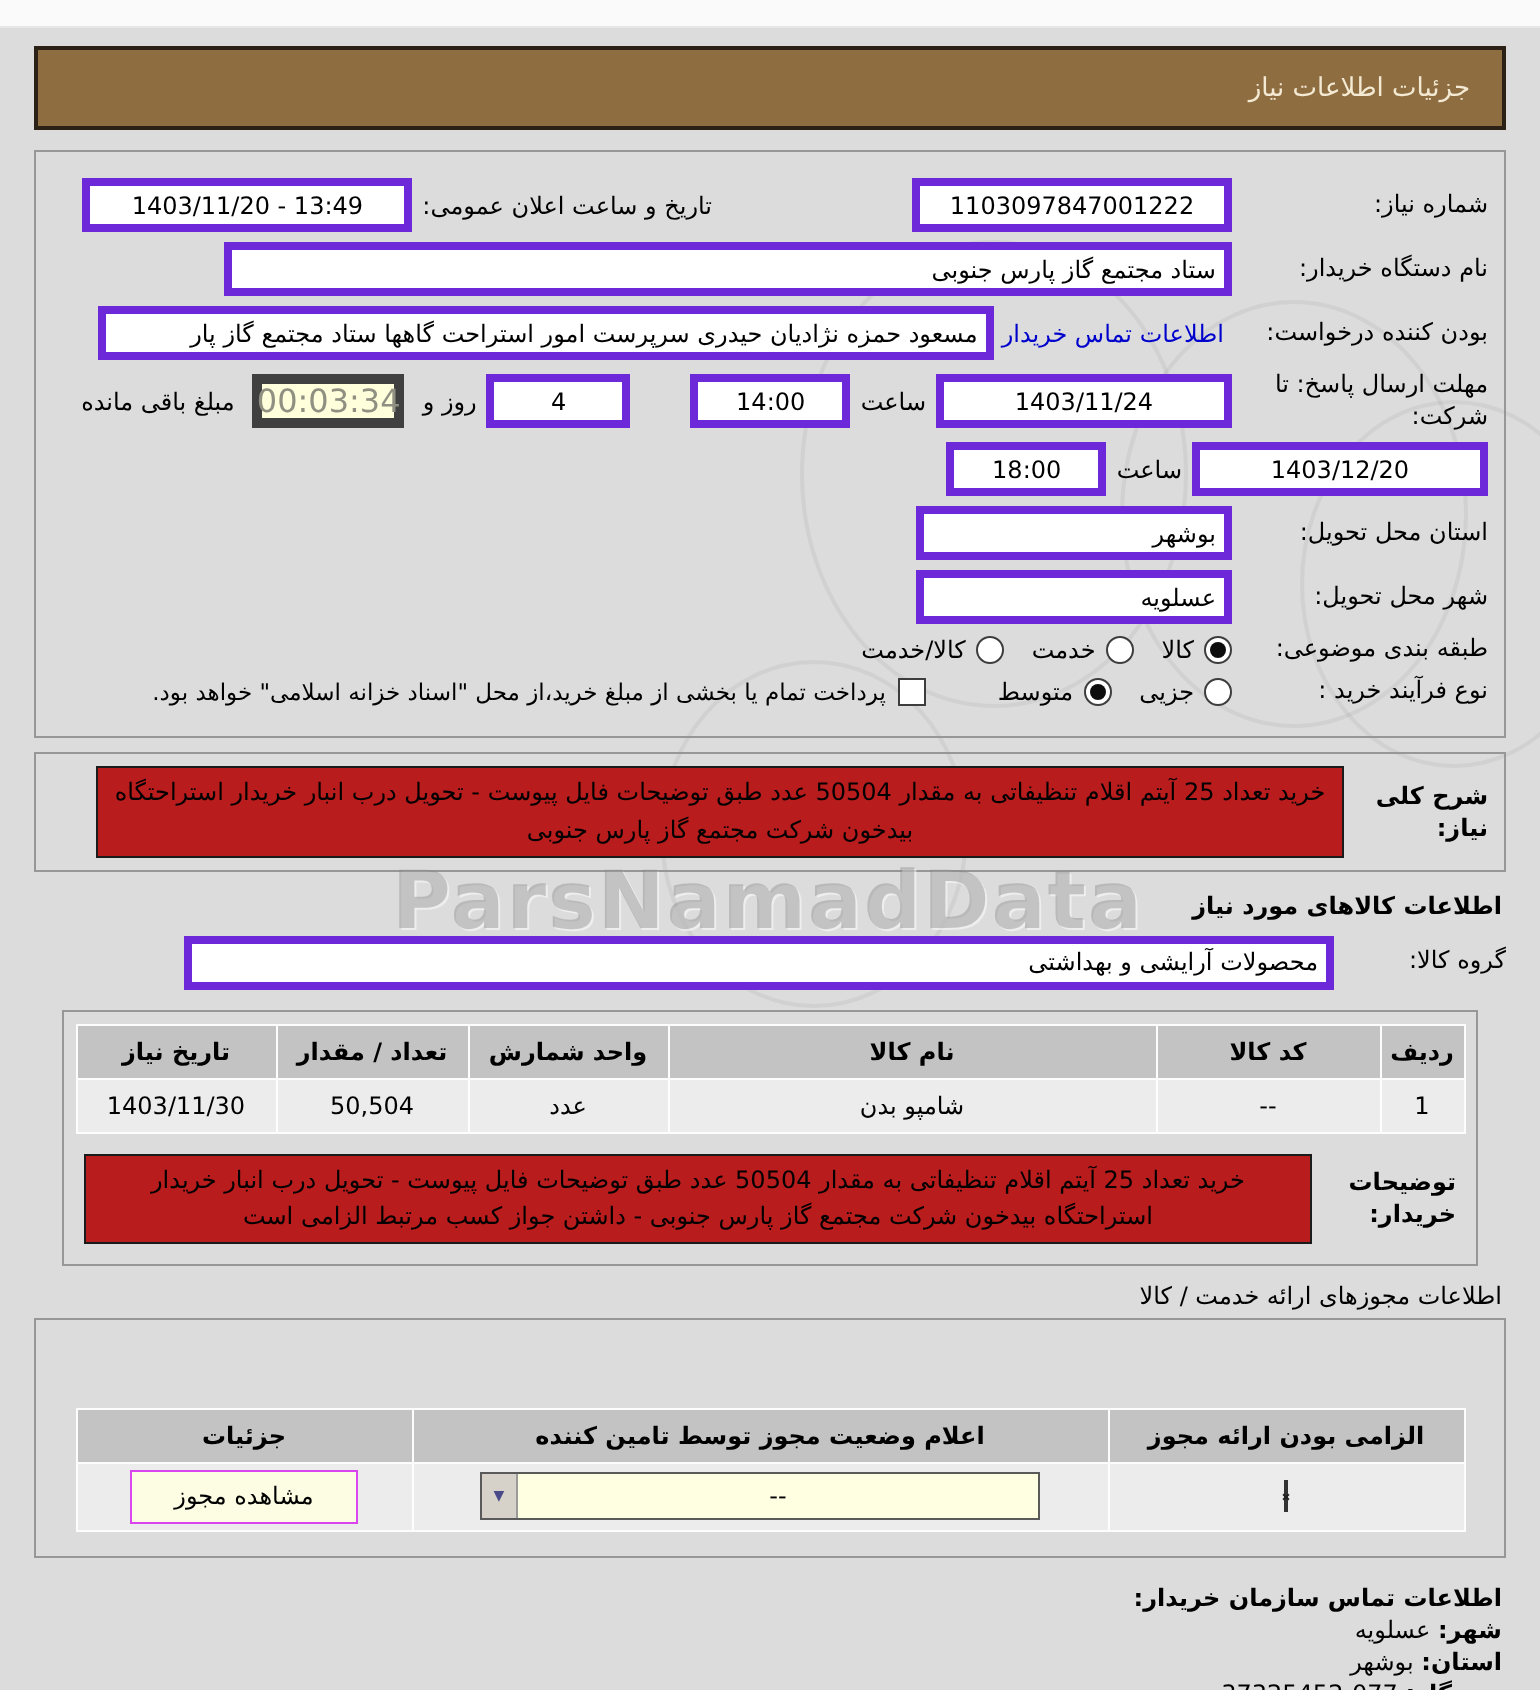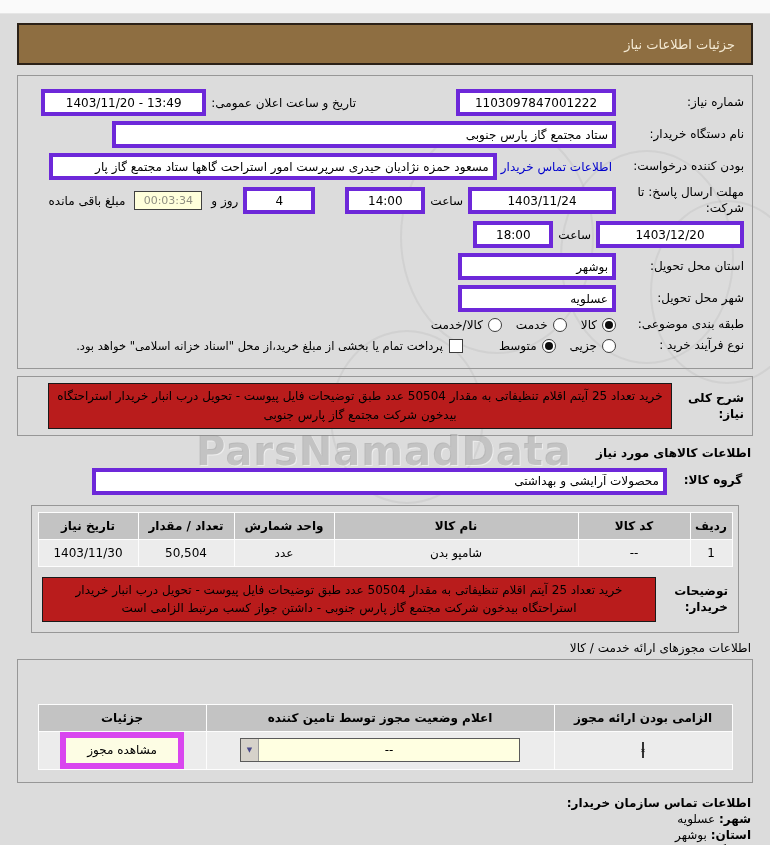--- a/index.html
+++ b/index.html
@@ -15,22 +15,22 @@
   
   .frow{display:flex;align-items:center;margin:5px 0;}
   .flabel{flex:0 0 122px;padding-left:6px;line-height:1.3;}
   .inl{margin:0 5px;white-space:nowrap;}
   .inp{height:17px;border:4px solid #6d28d9;background:#fff;font-family:"DejaVu Sans",sans-serif;
        font-size:12px;padding:1px 4px;color:#000;direction:rtl;text-align:right;}
   .inp.center{text-align:center;direction:ltr;}
   .w496{width:488px;} .w440{width:432px;} .w152{width:144px;} .w157{width:149px;}
   .w140{width:132px;} .w72{width:64px;} .w64{width:56px;} .w567{width:559px;} .w150{width:142px;}
   .link{color:#0000cc;text-decoration:none;margin:0 4px;white-space:nowrap;}
-  .countdown{width:66px;height:17px;background:#ffffdb;border:1px solid #404040;color:#8f8f82;
-             display:inline-flex;align-items:center;justify-content:center;direction:ltr;font-size:11px;margin:0 4px;}
+  .countdown{width:66px;height:17px;background:#ffffdb;border:5px solid #404040;color:#8f8f82;
+             display:inline-flex;align-items:center;justify-content:center;direction:ltr;font-size:16px;margin:0 4px;}
   .ltr{direction:ltr;unicode-bidi:isolate;}
   
   .radio-opt{display:flex;align-items:center;margin-left:14px;}
   .radio{width:12px;height:12px;border:1px solid #3d3d3d;border-radius:50%;background:#fff;
          position:relative;flex:0 0 auto;margin-left:5px;}
   .radio.checked::after{content:"";position:absolute;top:2px;left:2px;right:2px;bottom:2px;
          background:#0d0d0d;border-radius:50%;}
   .cb{width:12px;height:12px;border:1px solid #3d3d3d;background:#fff;flex:0 0 auto;margin-left:6px;}
   .cbx{width:15px;height:15px;border:1px solid #333;background:#fbfbfb;position:relative;margin:0 auto;}
   .cbx.checked::before,.cbx.checked::after{content:"";position:absolute;left:-2px;right:-2px;top:7px;
@@ -51,21 +51,21 @@
   td{background:#ececec;height:26px;text-align:center;font-size:12px;padding:0 3px;}
   table{border:1px solid #8a8a8a;}
   .items-box{padding:6px 0 8px;}
   .permits-box{padding:44px 0 12px;}
   
   .dd{width:278px;height:22px;background:#ffffe1;border:1px solid #5a5a5a;display:flex;
       direction:ltr;align-items:stretch;margin:0 auto;}
   .dd-btn{width:17px;background:#d6d2ca;border-right:1px solid #9a9a9a;display:flex;
       align-items:center;justify-content:center;font-size:7px;color:#4a4a8a;}
   .dd-val{flex:1;display:flex;align-items:center;justify-content:center;}
-  .btn-view{width:112px;height:25px;background:#fdfde4;border:6px solid #d946ef;display:flex;
+  .btn-view{width:112px;height:25px;background:#fdfde4;border:1px solid #d946ef;display:flex;
       align-items:center;justify-content:center;margin:0 auto;font-size:12px;cursor:default;}
   
   .contact{margin:12px 19px 0;line-height:16px;}
   .contact .line b{font-weight:bold;}
   
   .wm-text{position:absolute;left:196px;top:428px;font-size:40px;font-weight:bold;
       color:rgba(135,135,135,0.42);letter-spacing:1px;z-index:6;pointer-events:none;
       direction:ltr;font-family:"DejaVu Sans",sans-serif;text-shadow:1px 1px 0 rgba(255,255,255,0.5);}
   .wm-circle{position:absolute;border:2px solid rgba(150,150,150,0.15);border-radius:50%;
       z-index:1;pointer-events:none;}
@@ -168,21 +168,21 @@
   <div class="gbox z" style="margin-top:7px;">
     <div class="desc-wrap">
       <div class="desc-label">شرح کلی نیاز:</div>
       <div class="descbox" style="width:606px;">خرید تعداد 25 آیتم اقلام تنظیفاتی به مقدار 50504 عدد طبق توضیحات فایل پیوست - تحویل درب انبار خریدار استراحتگاه بیدخون شرکت مجتمع گاز پارس جنوبی</div>
     </div>
   </div>
 
   <div class="heading z">اطلاعات کالاهای مورد نیاز</div>
 
   <div class="frow z" style="margin:2px 17px 10px;">
-    <div class="flabel" style="flex:0 0 80px;font-weight:bold;text-align:center;">گروه کالا:</div>
+    <div class="flabel" style="flex:0 0 80px;font-weight:normal;">گروه کالا:</div>
     <input class="inp w567" readonly="" value="محصولات آرایشی و بهداشتی" style="">
   </div>
 
   <div class="gbox items-box z" style="margin:0 31px;">
     <table>
       <colgroup>
         <col style="width:42px;">
           <col style="width:112px;">
           <col style="width:244px;">
         <col style="width:100px;">

